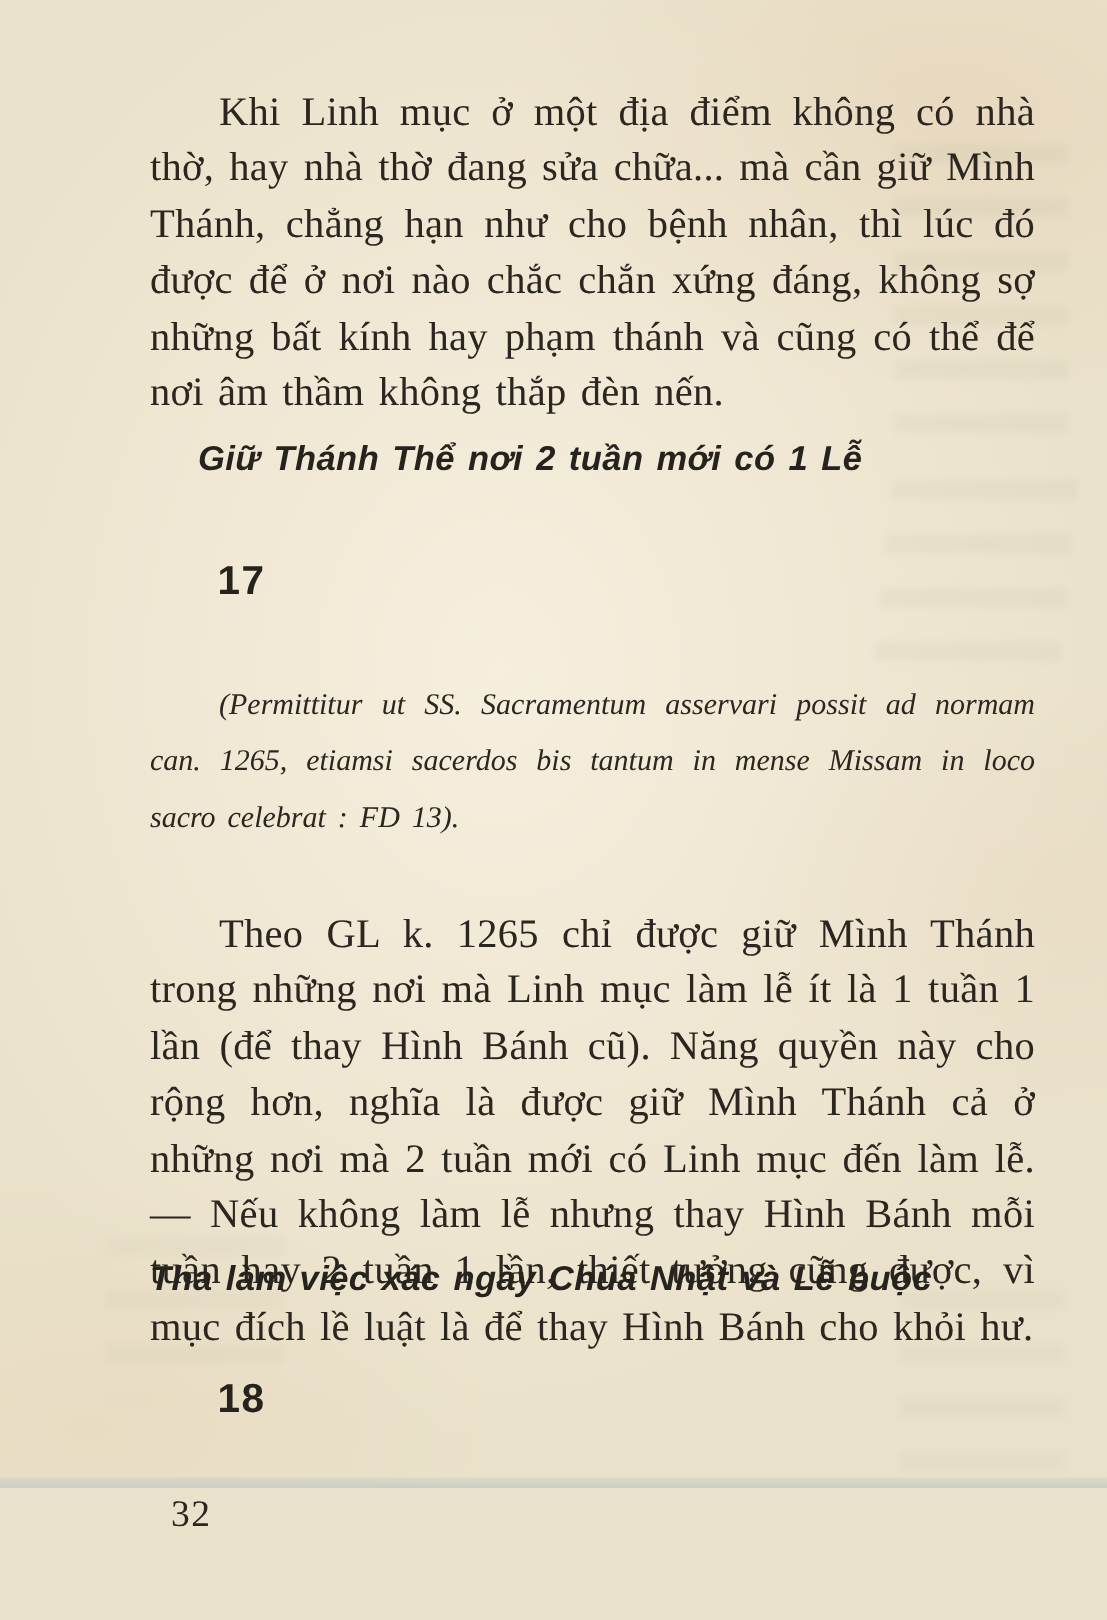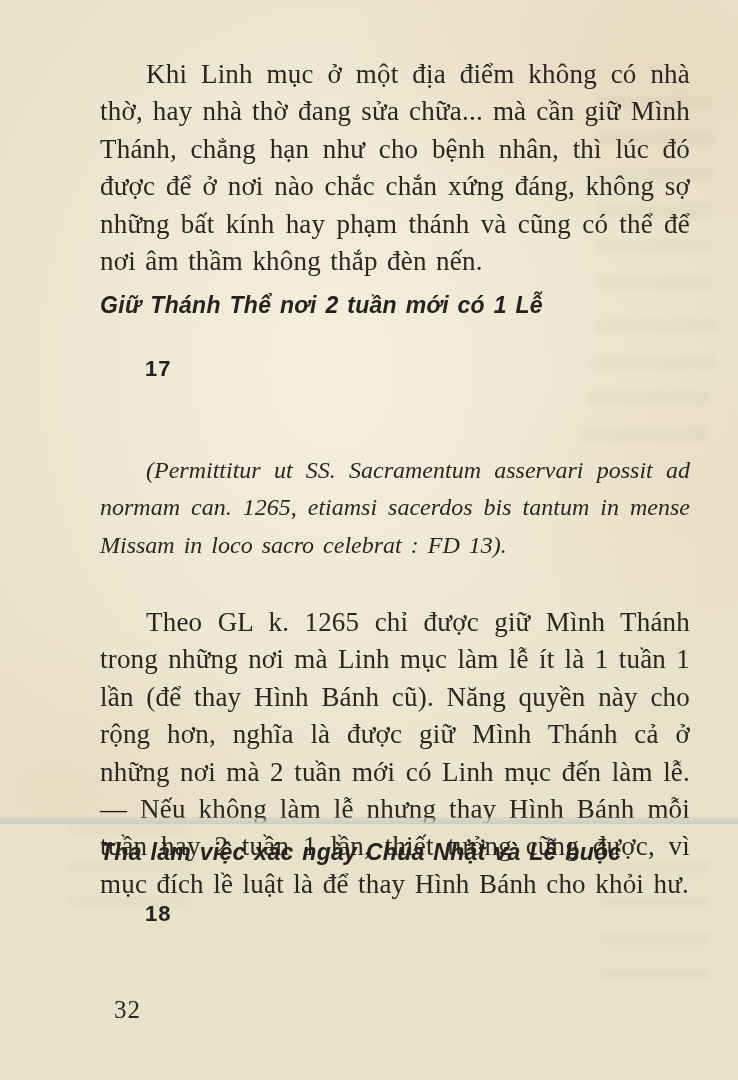--- a/index.html
+++ b/index.html
@@ -7,21 +7,21 @@
   html, body { width: 738px; height: 1080px; overflow: hidden; }
 
   body {
     font-family: "Liberation Serif", serif;
     background: #eae1ca;
   }
 
   .scan-page {
     position: relative;
     width: 738px;
-    height: 824px;
+    height: 992px;
     color: #2c2620;
     background:
       radial-gradient(ellipse 420px 260px at 86% 8%,  rgba(224,186,152,0.20), transparent 70%),
       radial-gradient(ellipse 380px 240px at 8% 96%,  rgba(226,196,164,0.18), transparent 70%),
       radial-gradient(ellipse 300px 200px at 94% 60%, rgba(228,196,170,0.15), transparent 70%),
       radial-gradient(ellipse 560px 700px at 45% 45%, rgba(255,250,238,0.55), transparent 75%),
       #eae1ca;
   }
 
   
@@ -58,32 +58,33 @@
     position: absolute;
     left: 100px;
     font-family: "Liberation Sans", sans-serif;
     font-style: italic;
     font-weight: 700;
     font-size: 23px;
     color: #26231e;
     letter-spacing: 0.3px;
     word-spacing: 2px;
   }
-  #section-17-heading { top: 292px; }
+  #section-17-heading { top: 292px; margin-left: 32px; }
   #section-18-heading { top: 839px; text-align: right; }
 
   .decree-number {
     position: absolute;
     left: 145px;
     font-family: "Liberation Sans", sans-serif;
     font-weight: 700;
-    font-size: 22px;
+    font-size: 27px;
     line-height: 1;
     color: #26231e;
     letter-spacing: 1px;
+    margin-top: 16px;
   }
   #decree-17-number { top: 358px; }
   #decree-18-number { top: 903px; text-align: right; }
 
   .decree-body {
     position: absolute;
     left: 245px;
     width: 446px;
     font-family: "Liberation Sans", sans-serif;
     font-weight: 700;
@@ -96,21 +97,21 @@
   }
   #decree-17-body { top: 342px; }
   #decree-18-body { top: 885px; }
 
   #latin-citation {
     position: absolute;
     left: 100px;
     top: 452px;
     width: 590px;
     font-style: italic;
-    font-size: 24px;
+    font-size: 20px;
     line-height: 37.4px;
     text-align: justify;
     text-indent: 46px;
     word-spacing: 3px;
   }
 
   #page-number {
     position: absolute;
     left: 114px;
     top: 996px;

